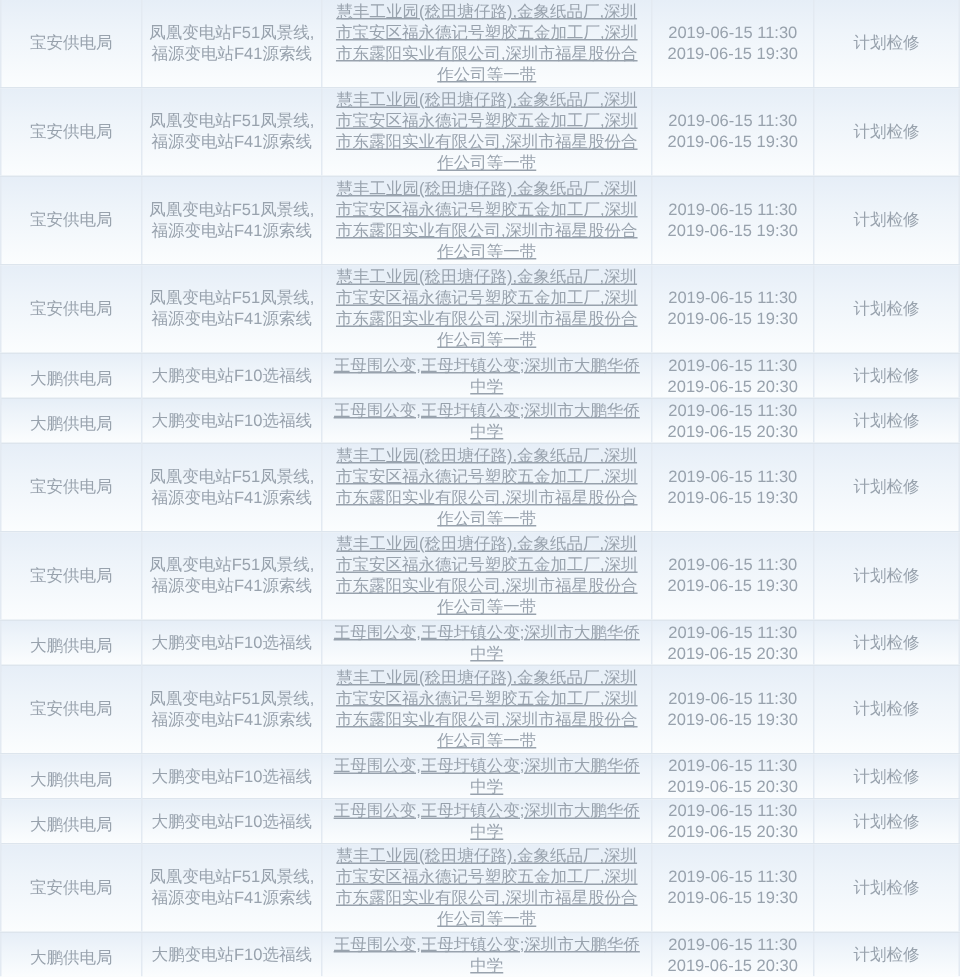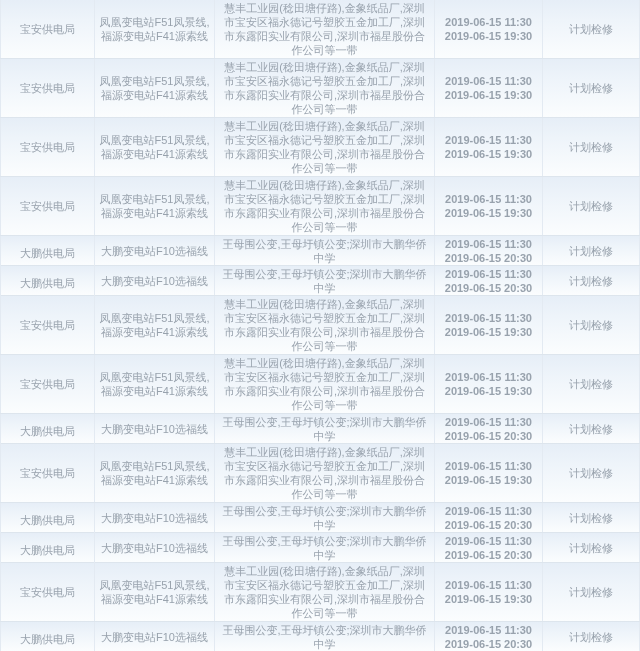--- a/index.html
+++ b/index.html
@@ -31,24 +31,24 @@
     justify-content: center;
     text-align: center;
     font-size: 11px;
     line-height: 14px;
     color: #98a2ad;
     word-break: break-all;
     overflow: hidden;
   }
   .c1 { flex: 0 0 95px;  padding: 17px 4px; border-left: 1px solid #e3eaf2; }
   .c2 { flex: 0 0 120px; padding: 1px 2px; }
-  .c3 { flex: 0 0 220px; padding: 1px 6px; }
+  .c3 { flex: 0 0 220px; padding: 1px 6px; text-decoration: underline; }
   .c4 { flex: 0 0 108px; padding: 1px 4px; }
   .c5 { flex: 0 0 97px;  padding: 1px 4px; font-family: Liberation Serif, serif; }
-  .time-line { white-space: nowrap; font-weight: bold; }
+  .time-line { white-space: nowrap; }
 </style>
 </head>
 <body>
 
 <div class="outage-table">
 
   <div class="row row-tall">
     <div class="cell c1">宝安供电局</div>
     <div class="cell c2">凤凰变电站F51凤景线,福源变电站F41源索线</div>
     <div class="cell c3">慧丰工业园(稔田塘仔路),金象纸品厂,深圳市宝安区福永德记号塑胶五金加工厂,深圳市东露阳实业有限公司,深圳市福星股份合作公司等一带</div>

